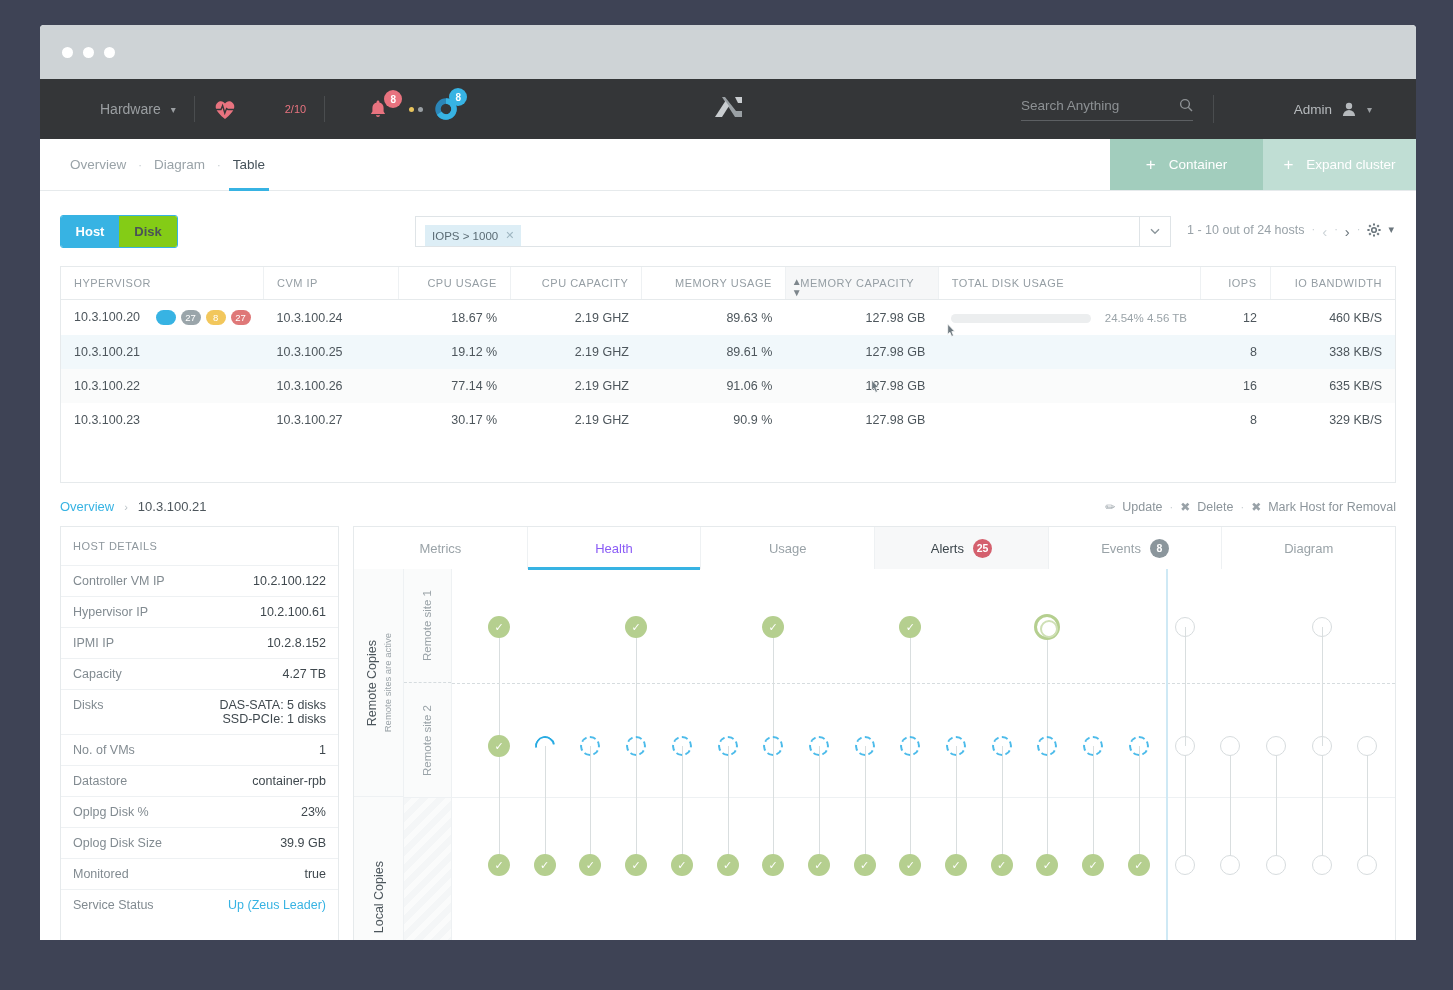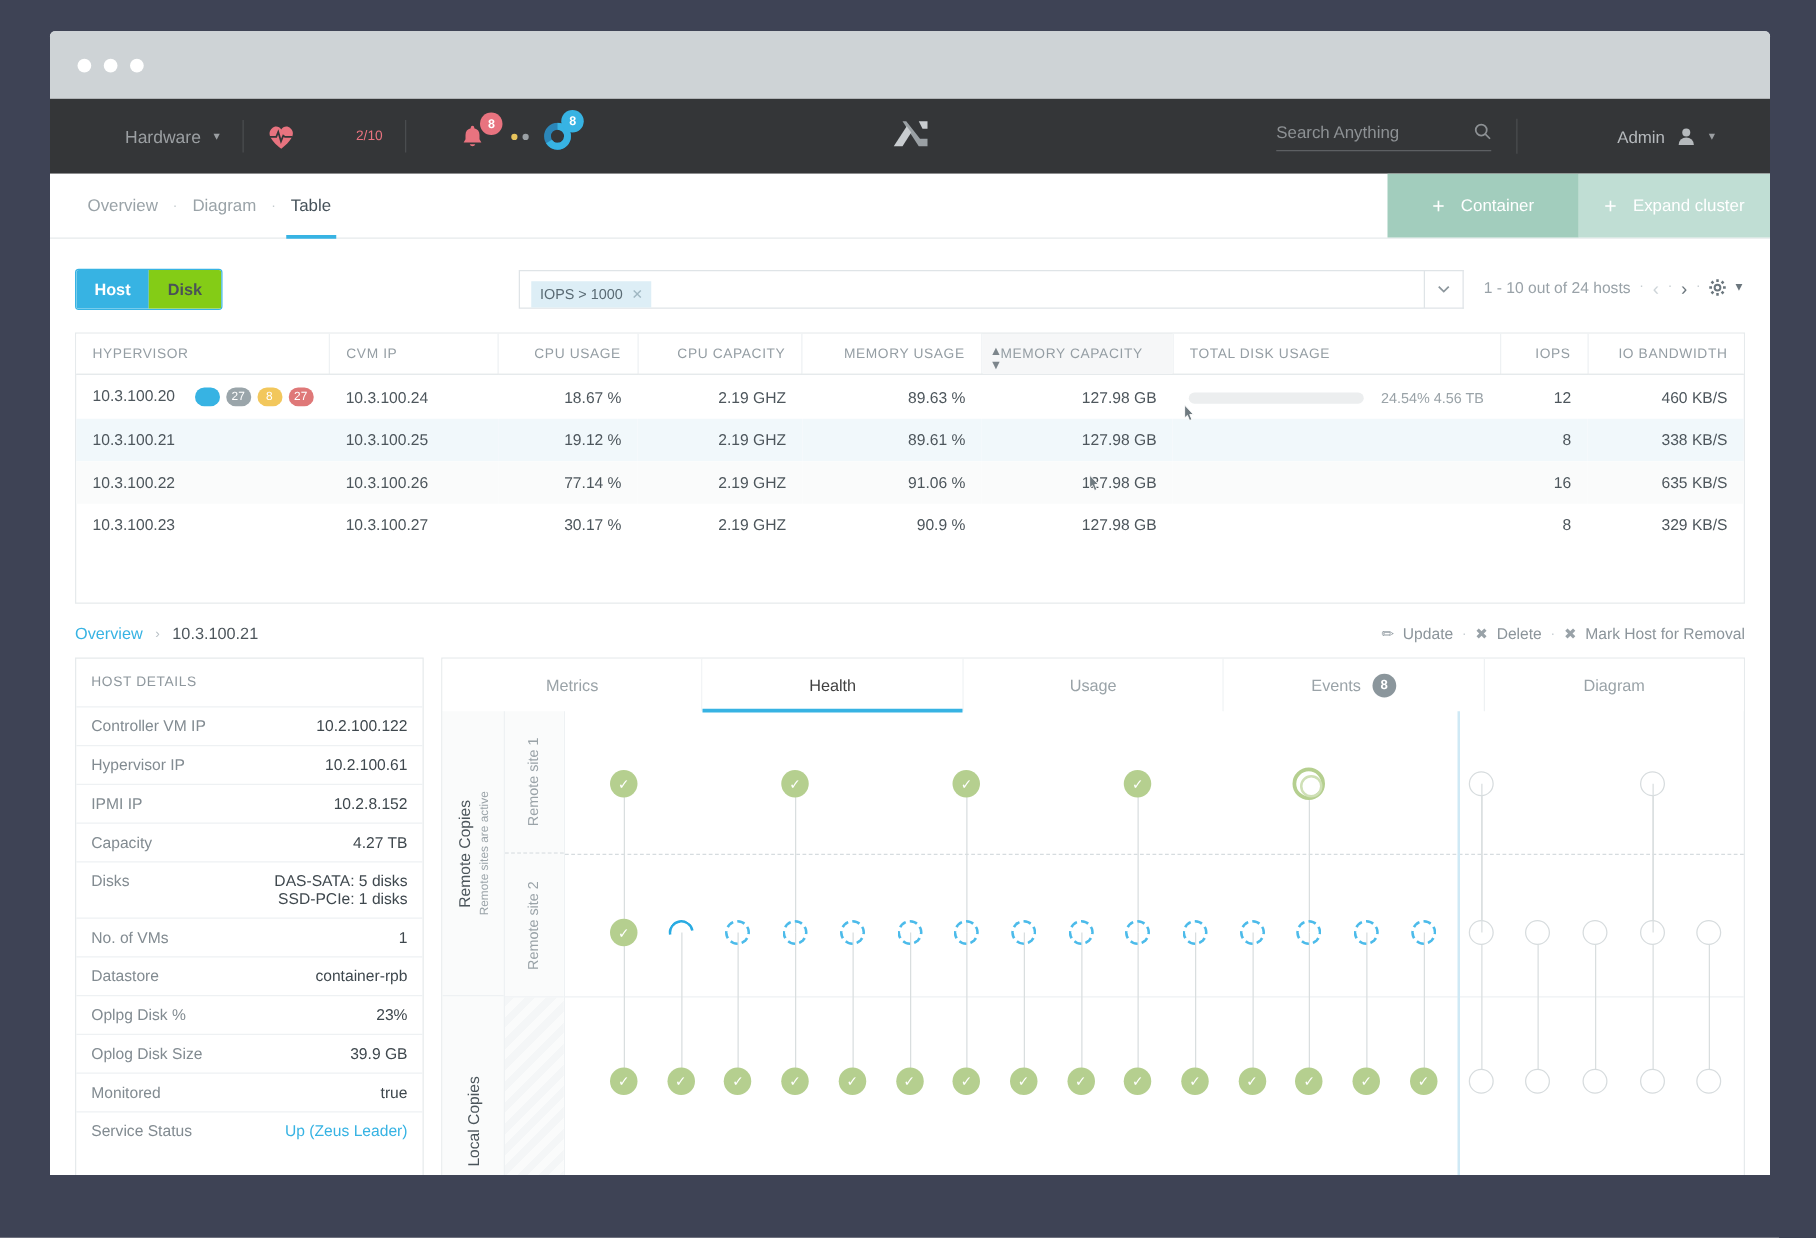--- a/index.html
+++ b/index.html
@@ -154,21 +154,21 @@
   .hdrow .v { color: #3f484e; text-align: right; }
   .hdrow .v i { display: block; font-style: normal; }
   .hdrow .v.link { color: #37b3e3; }
   #hd-pad { height: 76px; }
 
   #detailpanel { flex: 1; border: 1px solid #e6eaec; background:#fff; display:flex; flex-direction:column;}
   #dtabs { display: flex; height: 42px; }
   .dtab { flex: 1; display: flex; align-items: center; justify-content: center; gap: 9px;
           font-size: 13px; color: #9aa3a8; border-right: 1px solid #eef1f3; position: relative; background:#fff;}
   .dtab:last-child { border-right: none; }
-  .dtab.active { color: #404040; }
+  .dtab.active { color: #8b5cf6; }
   .dtab.active:after { content:""; position:absolute; left:0; right:0; bottom:-1px; height:3px; background:#37b3e3; }
   .dtab.hl { background: #f7f8f9; color: #3c464c; }
   .tbadge { border-radius: 50%; width: 19px; height: 19px; color: #fff; font-size: 10.5px;
             display: flex; align-items: center; justify-content: center; font-weight:bold;}
 
   
   #tl { flex: 1; display: flex; position: relative; }
   #tl-ycol { width: 50px; border-right: 1px solid #eef1f3; display: flex; flex-direction: column; background:#fafbfb;}
   #tl-scol { width: 48px; border-right: 1px solid #eef1f3; display: flex; flex-direction: column; }
   .vlabel { writing-mode: vertical-rl; transform: rotate(180deg); text-align: center; }
@@ -507,20 +507,24 @@
       <div id="dtabs">
         <div class="dtab">
             <span>Metrics</span>
           </div>
         <div class="dtab active">
             <span>Health</span>
           </div>
         <div class="dtab">
             <span>Usage</span>
           </div>
+        <div class="dtab hl">
+          <span>Alerts</span>
+          <span class="tbadge" style="background:#d4606e">25</span>
+        </div>
         <div class="dtab">
           <span>Events</span>
           <span class="tbadge" style="background:#8b969c">8</span>
         </div>
         <div class="dtab">
             <span>Diagram</span>
           </div>
       </div>
 
       <div id="tl">

